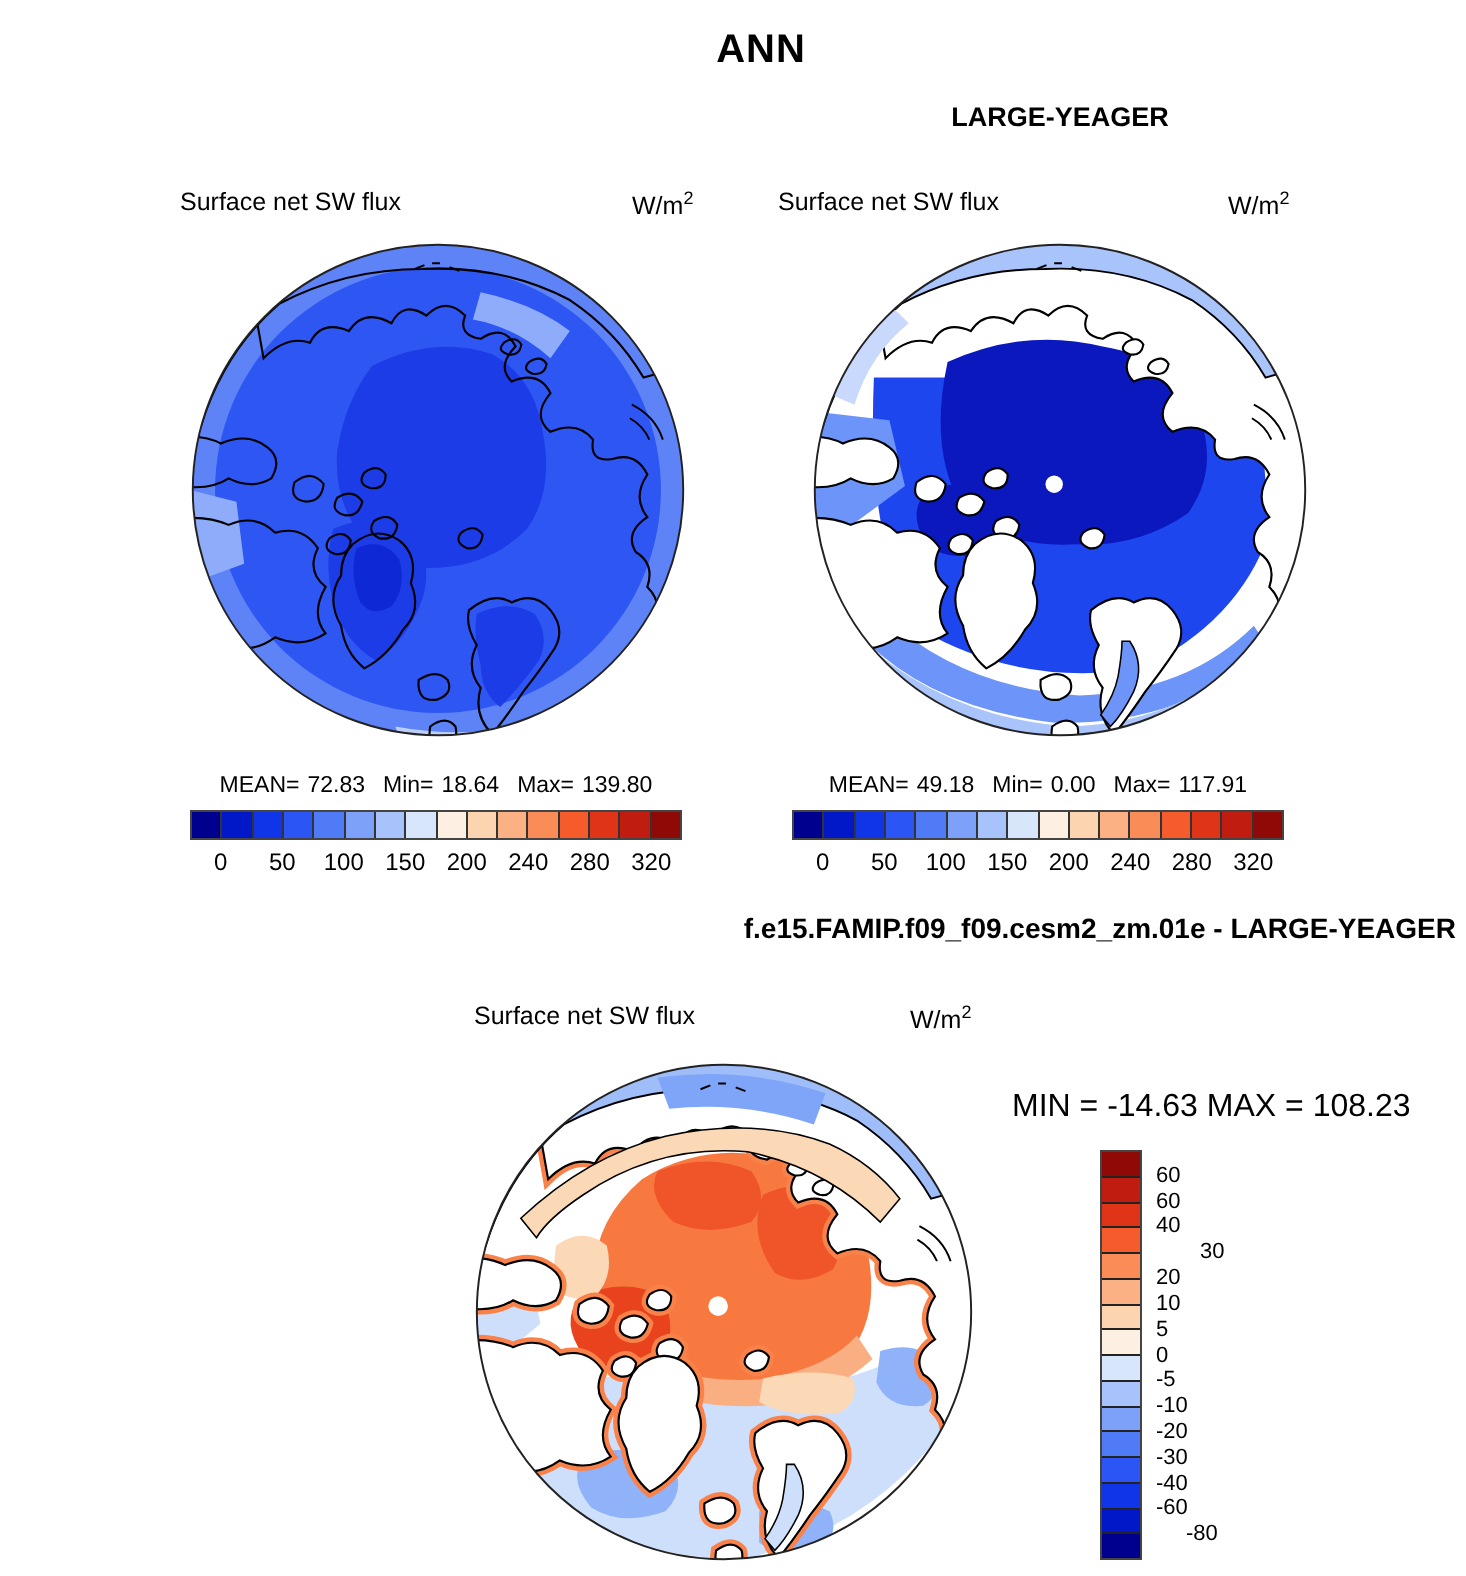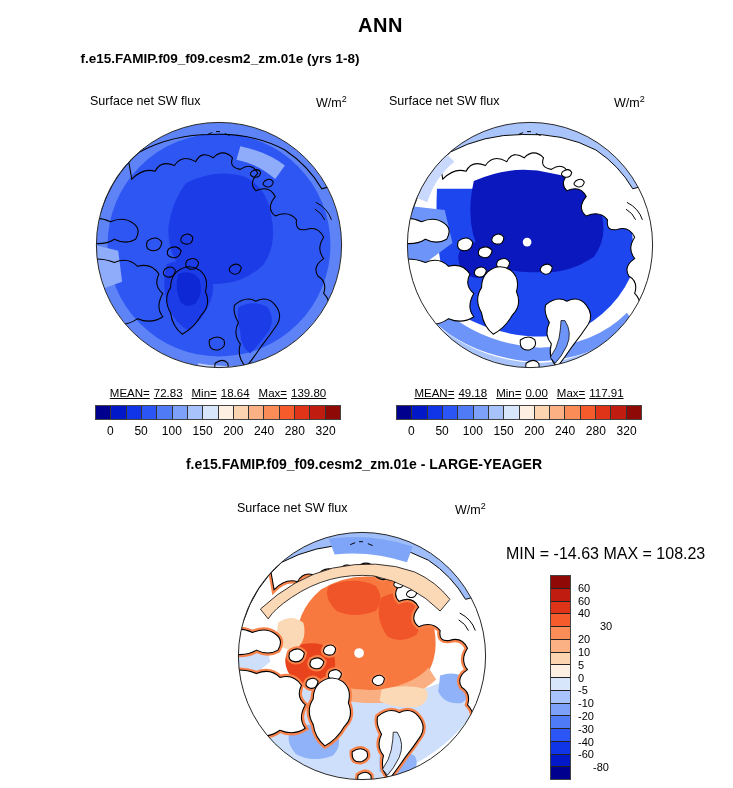--- a/index.html
+++ b/index.html
@@ -4,25 +4,25 @@
 <style>
   html,body{margin:0;padding:0;background:#ffffff;}
   .canvas{
     position:relative;width:733px;height:788px;background:#fff;
     font-family:"Liberation Sans","DejaVu Sans",sans-serif;color:#000;overflow:hidden;
   }
   .abs{position:absolute;}
   .t-main{top:14px;left:14px;width:733px;text-align:center;font-size:20px;font-weight:bold;letter-spacing:.5px;}
   .t-model{top:51px;left:0;width:440px;text-align:center;font-size:13.5px;font-weight:bold;}
   .t-obs{top:51px;left:330px;width:400px;text-align:center;font-size:13.5px;font-weight:bold;}
-  .t-diff{top:456px;left:0;width:728px;text-align:center;font-size:14px;font-weight:bold;}
+  .t-diff{top:456px;left:0;width:728px;text-align:right;font-size:14px;font-weight:bold;}
   .fieldlbl{font-size:12.5px;}
   .units{font-size:12.5px;}
   .units sup{font-size:9px;}
-  .statsrow{font-size:11.5px;text-align:center;white-space:nowrap;text-decoration:underline;}
+  .statsrow{font-size:11.5px;text-align:center;white-space:nowrap;}
   .statsrow .lbl{margin-left:9px;}
   .statsrow .lbl:first-child{margin-left:0;}
   .statsrow .val{margin-left:4px;}
   .minmax{font-size:16px;white-space:nowrap;}
   .cb{display:flex;border:1px solid #444;box-sizing:border-box;background:#fff;}
   .cb.h{flex-direction:row;}
   .cb.v{flex-direction:column;}
   .cb .cb-seg{flex:1;}
   .cb.h .cb-seg{border-right:1px solid #333;}
   .cb.h .cb-seg:last-child{border-right:none;}
@@ -73,21 +73,21 @@
       <path d="M 230,86 Q 242,92 246,104"></path>
       <path d="M 229,93 Q 236,97 239,104"></path>
       <path d="M 118,16 l 5,-2 M 127,13 l 4,0 M 136,15 l 5,2"></path>
     </g>
   </defs>
 </svg>
 
 <div class="canvas">
 
   <div class="abs t-main">ANN</div>
-  <div class="abs t-model">f.e15.FAMIP.f09_f09.cesm2_zm.01e (yrs 1-8)</div>
+  <div class="abs t-obs">LARGE-YEAGER</div>
 
   <div class="abs fieldlbl" style="left:90px;top:94px;">Surface net SW flux</div>
   <div class="abs units" style="left:316px;top:94px;"><span>W/m</span><sup>2</sup></div>
   <div class="abs fieldlbl" style="left:389px;top:94px;">Surface net SW flux</div>
   <div class="abs units" style="left:614px;top:94px;"><span>W/m</span><sup>2</sup></div>
 
   <div class="map" style="left:93px;top:119px;">
     <svg viewBox="0 0 260 260" width="252" height="252">
       <g clip-path="url(#clipC)">
         <circle cx="130" cy="130" r="126.5" fill="#5D83F6"></circle>

